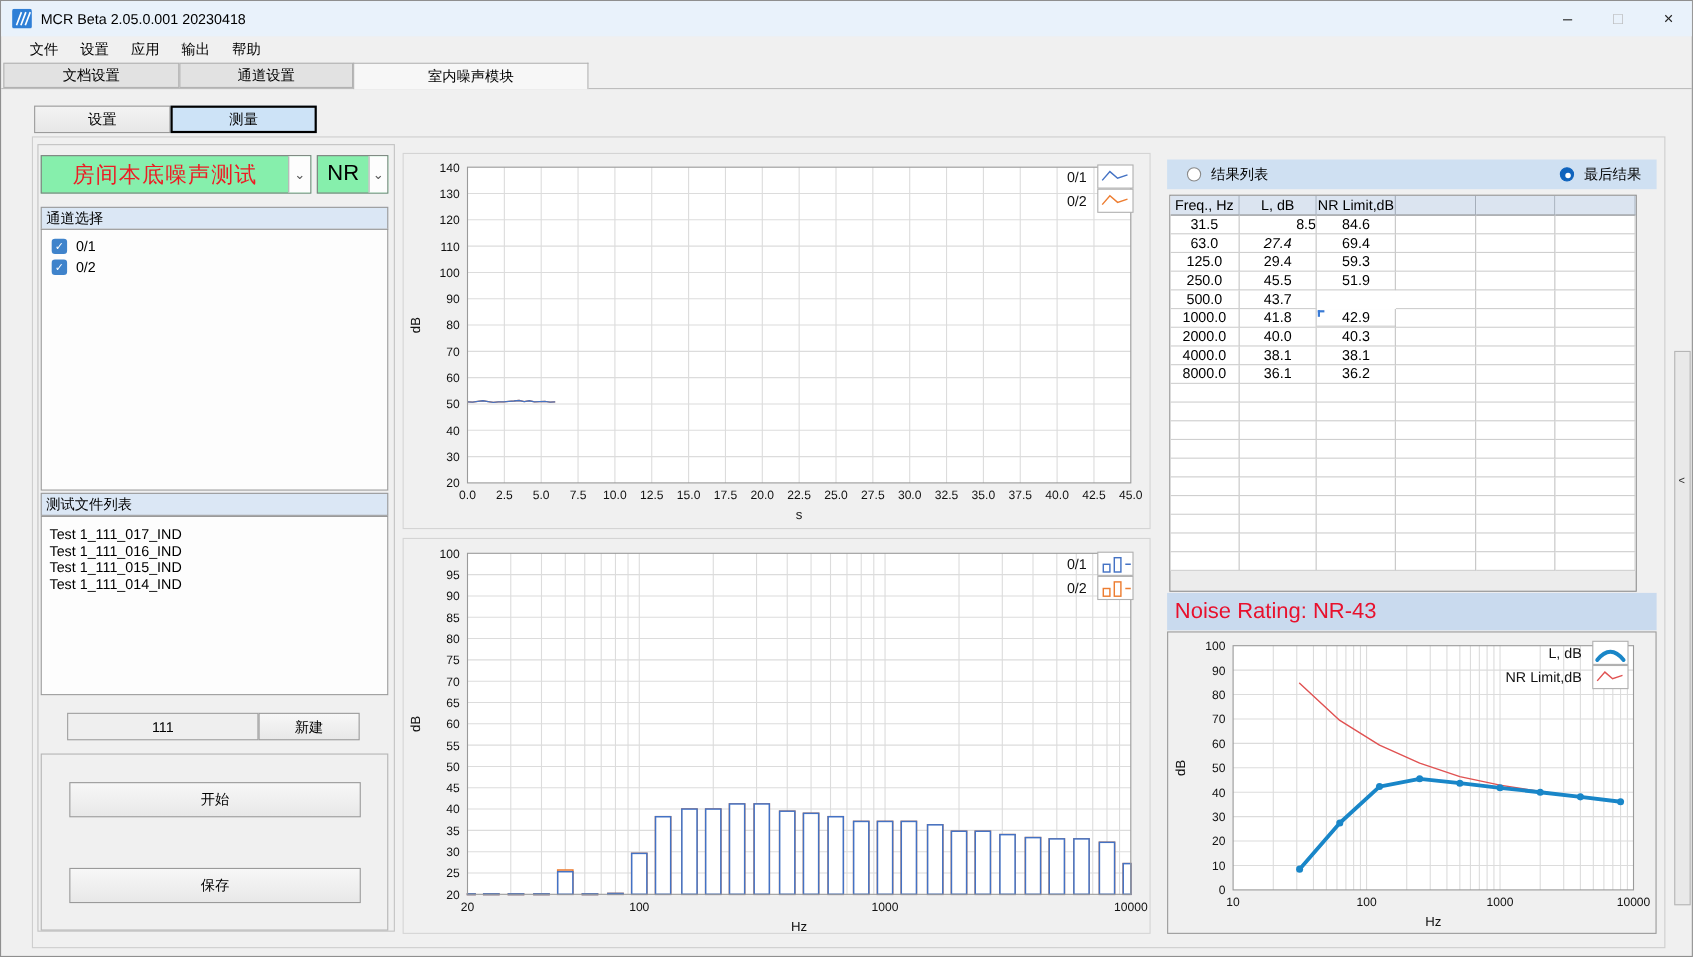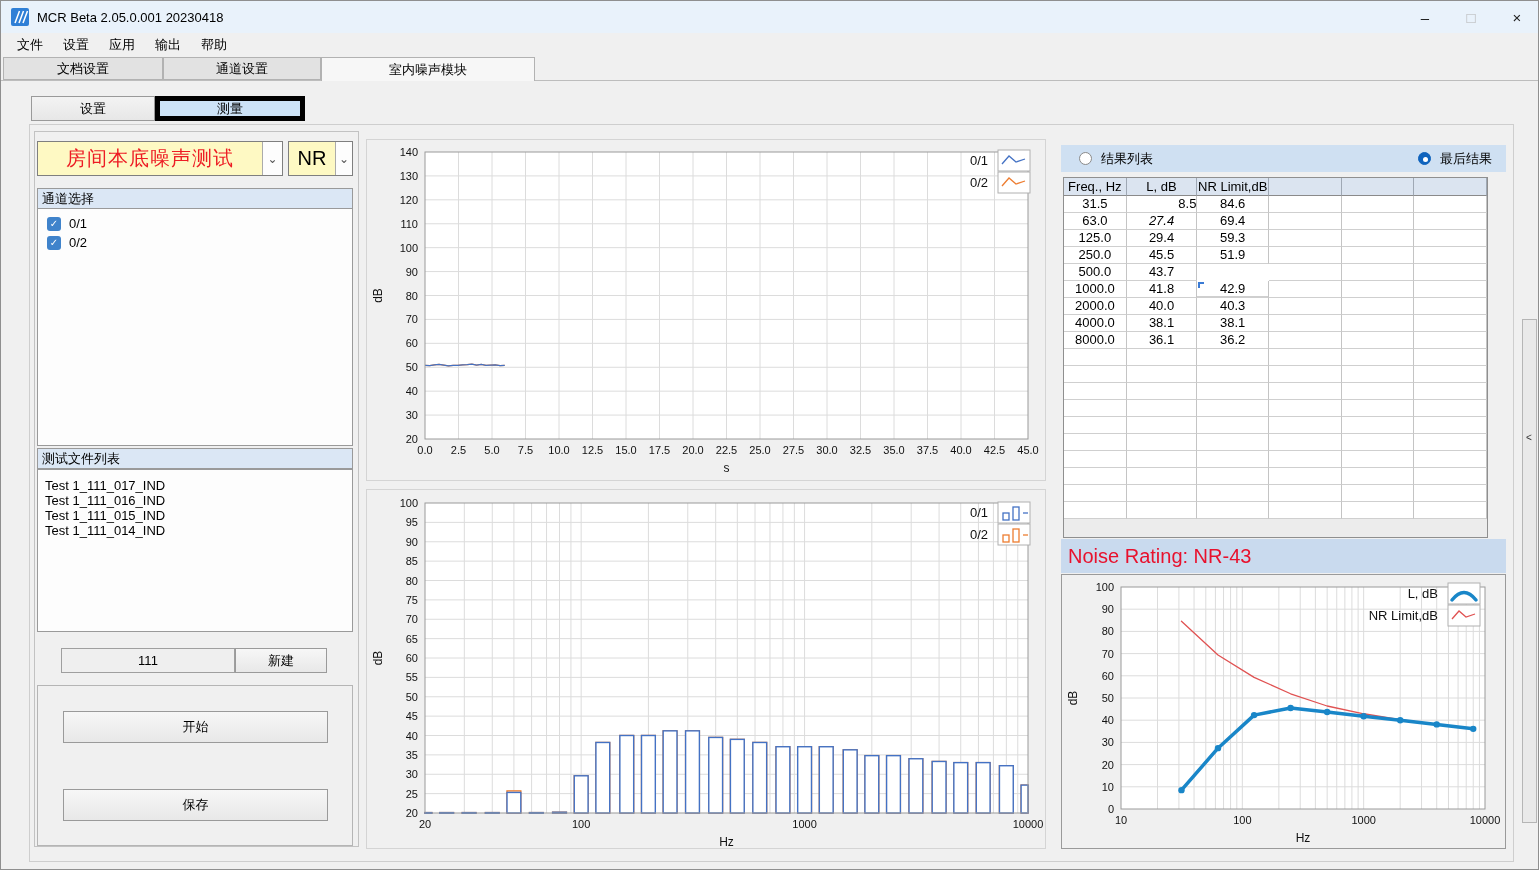--- a/index.html
+++ b/index.html
@@ -10,40 +10,40 @@
   
   .titlebar{position:absolute;left:0;top:0;width:1539px;height:32px;background:#e9f2fb;
     display:flex;align-items:center;}
   .appicon{margin-left:10px;width:18px;height:18px;display:inline-flex;}
   .title{margin-left:8px;font-size:13px;}
   .winbtns{position:absolute;right:0;top:0;height:32px;display:flex;}
   .winbtn{width:46px;height:32px;display:flex;align-items:center;justify-content:center;
     font-size:15px;color:#222;}
   .winbtn.max{color:#b5b5b5;}
   
-  .menubar{position:absolute;left:0;top:32px;width:1387px;height:24px;display:flex;align-items:flex-end;padding-left:6px;}
+  .menubar{position:absolute;left:0;top:32px;width:1387px;height:24px;display:flex;align-items:flex-end;padding-left:16px;}
   .menuitem{padding:3px 10px;}
   
   .tab{position:absolute;top:56px;height:23px;background:#e2e2e2;border:1px solid #b2b2b2;
     display:flex;align-items:center;justify-content:center;}
   .tab.t1{left:2px;width:160px;}
   .tab.t2{left:162px;width:158px;}
   .tab.t3{left:320px;width:214px;}
   .tab.active{background:#f7f7f7;height:24px;z-index:3;border-bottom:none;}
   .tabline{position:absolute;left:0;top:79px;width:1539px;height:1px;background:#bdbdbd;z-index:1;}
   
   .pagebox{position:absolute;left:28px;top:123px;width:1485px;height:738px;border:1px solid #cecece;}
   
   .subtab{position:absolute;top:95px;height:25px;display:flex;align-items:center;justify-content:center;
     background:linear-gradient(#f3f3f3,#e7e7e7);border:1px solid #9a9a9a;z-index:4;}
   .subtab.s1{left:30px;width:124px;}
-  .subtab.s2{left:154px;width:150px;background:#cde3f7;border:5px solid #000000;}
+  .subtab.s2{left:154px;width:133px;background:#cde3f7;border:2px solid #000000;}
   
   .leftcol{position:absolute;left:33px;top:130px;width:325px;height:716px;border:1px solid #c2c2c2;}
-  .combo{position:absolute;background:#fef9c3;border:1px solid #7f7f7f;display:flex;z-index:5;}
+  .combo{position:absolute;background:#86efac;border:1px solid #7f7f7f;display:flex;z-index:5;}
   .combo.test{left:36px;top:140px;width:246px;height:35px;}
   .combo.nr{left:287px;top:140px;width:65px;height:35px;}
   .combo-val{flex:1;display:flex;align-items:center;justify-content:center;overflow:hidden;white-space:nowrap;}
   .combo.test .combo-val{color:#ed1c24;font-size:20px;font-family:"DejaVu Serif",serif;letter-spacing:1px;}
   .combo.nr .combo-val{font-size:20px;}
   .combo-arrow{width:20px;border-left:1px solid #ababab;display:flex;align-items:center;justify-content:center;
     font-size:12px;color:#555;background:#fdfdfd;}
   .combo.nr .combo-arrow{width:17px;}
   .secheader{position:absolute;left:36px;width:316px;height:21px;background:#dbe7f5;border:1px solid #9a9a9a;
     display:flex;align-items:center;padding-left:4px;z-index:5;}

